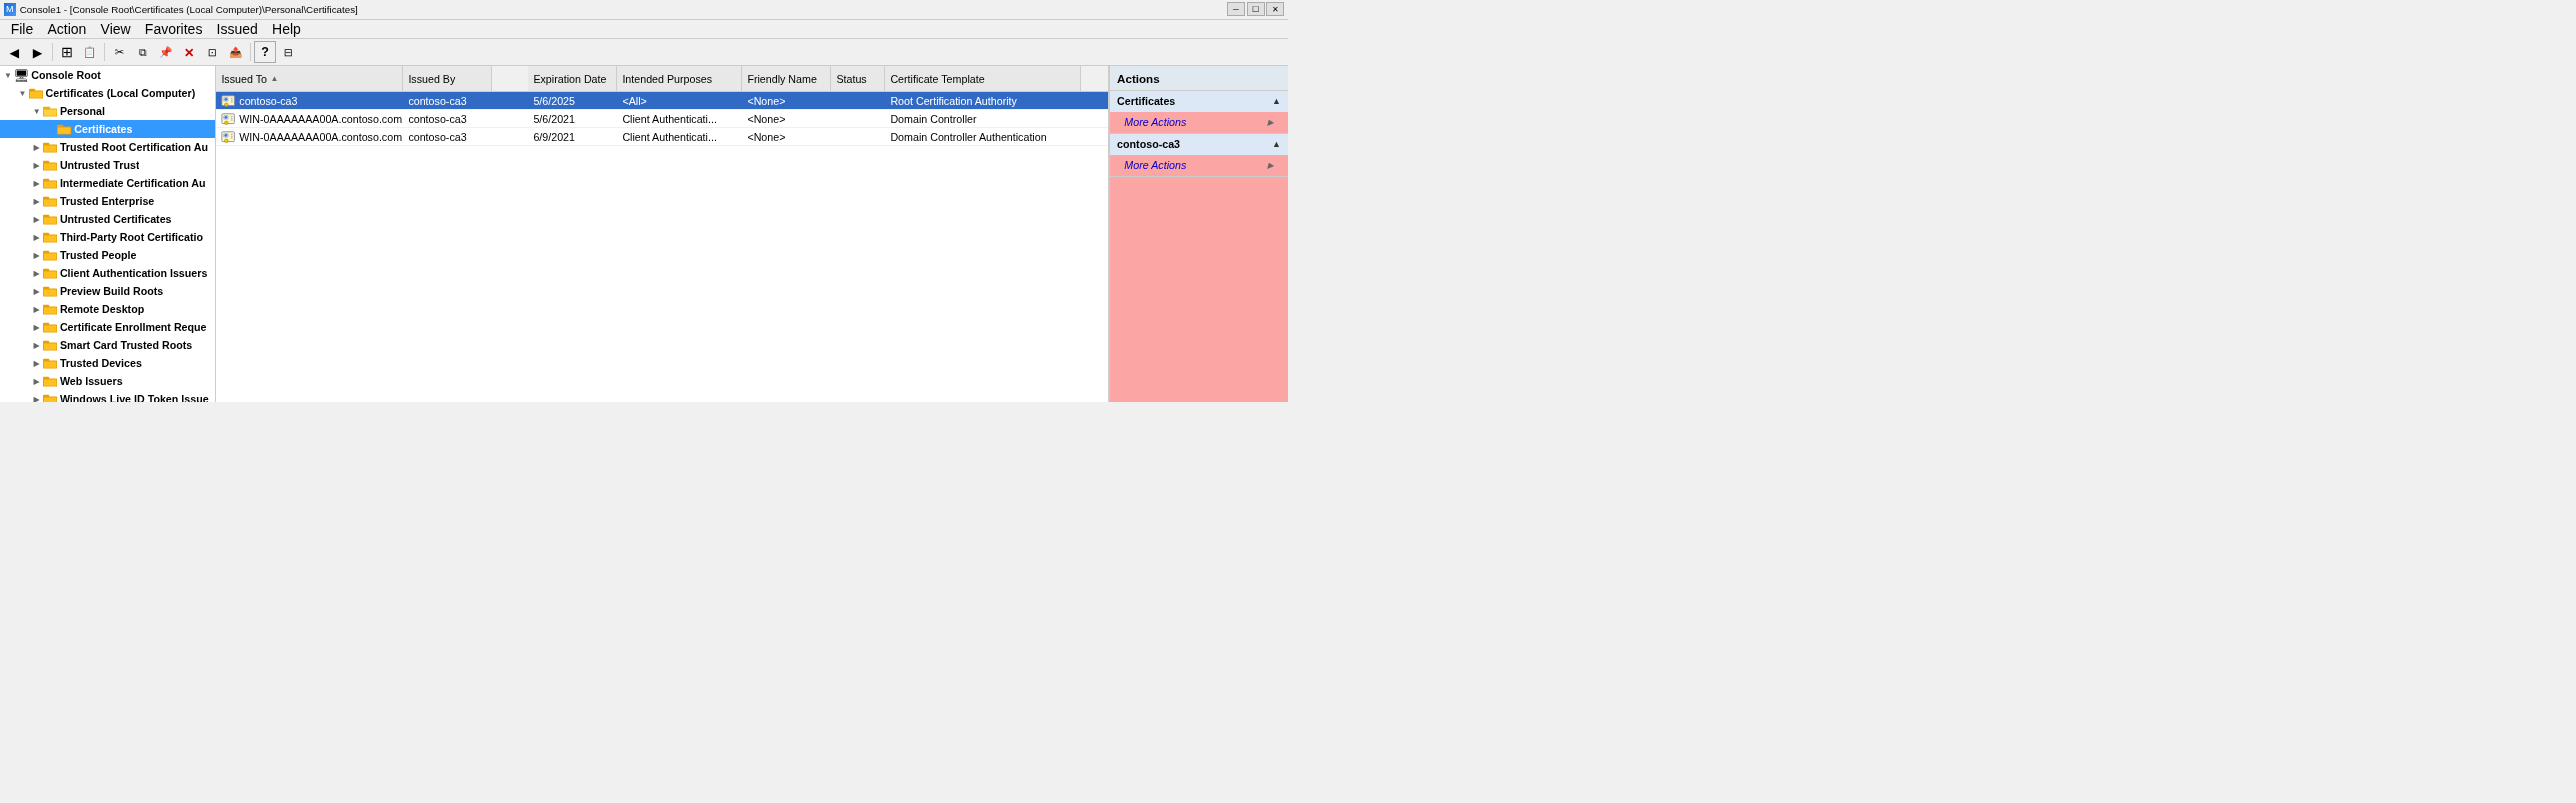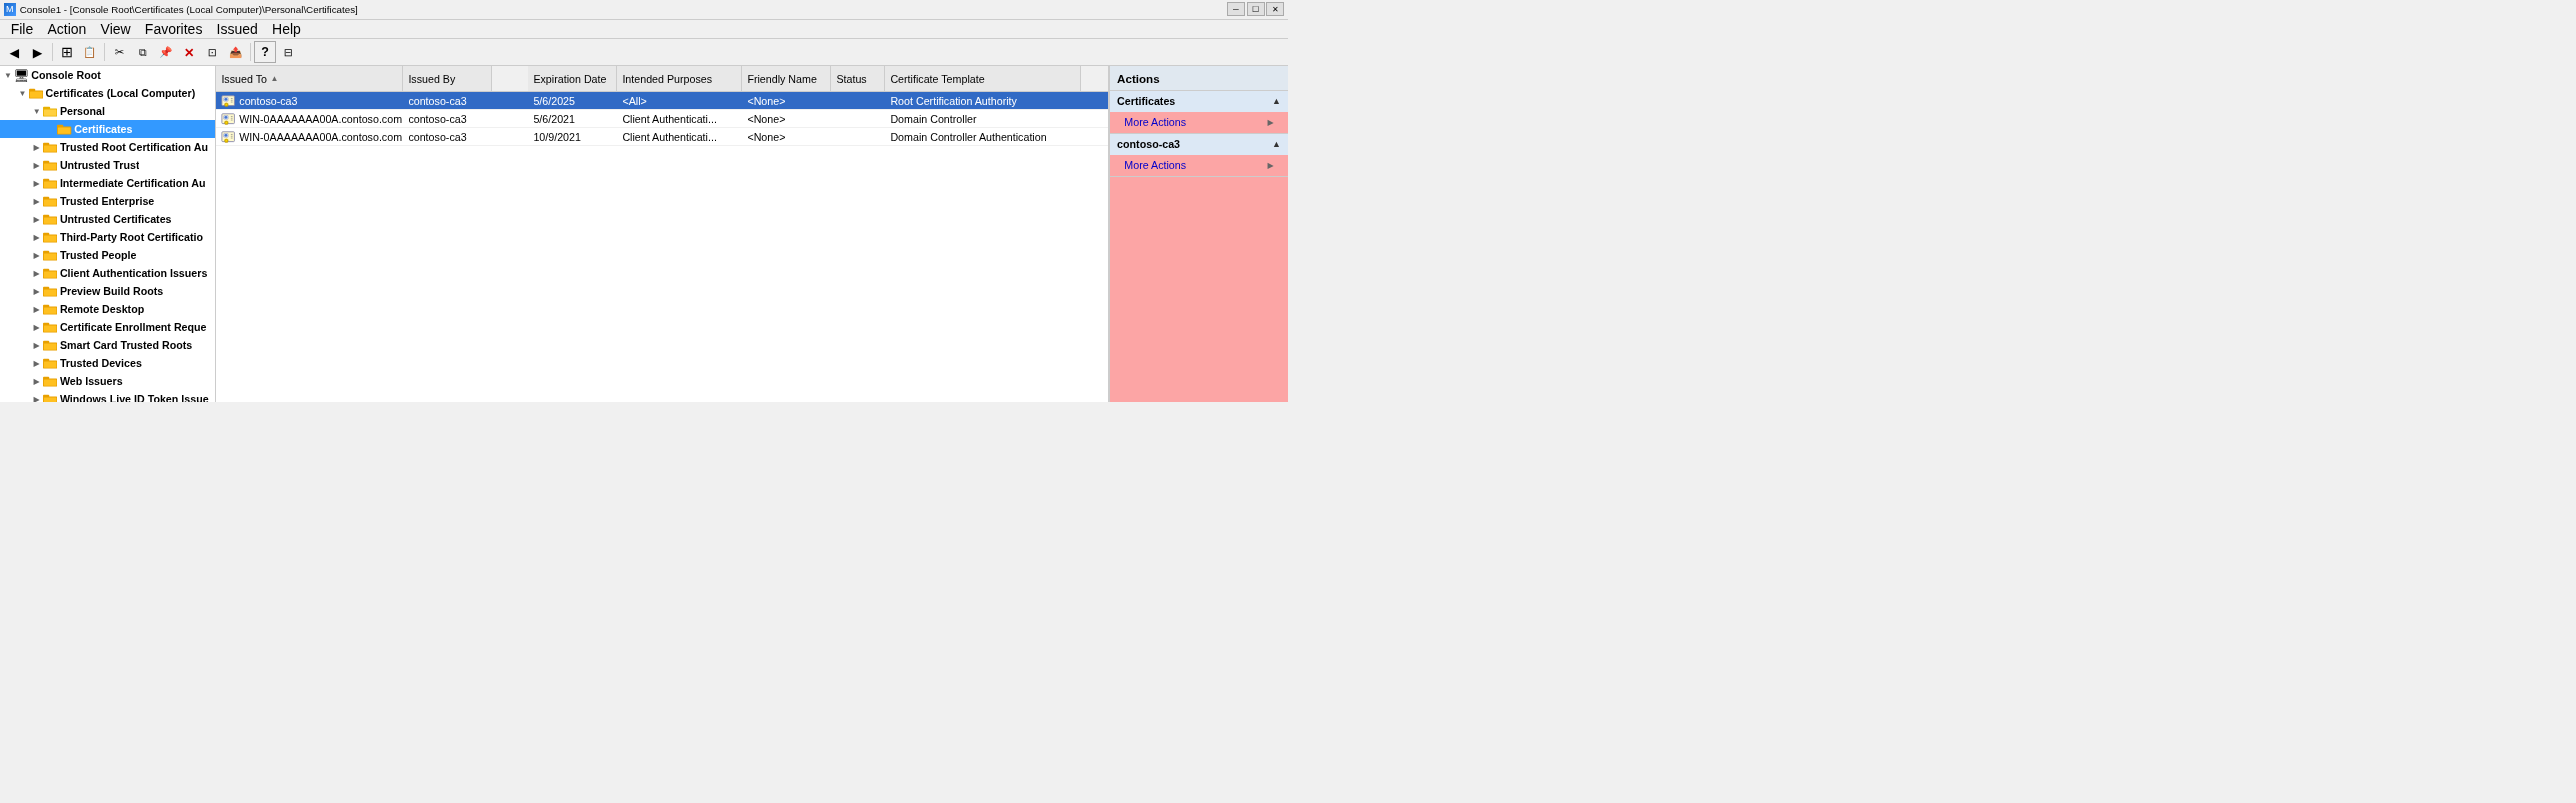--- a/index.html
+++ b/index.html
@@ -252,20 +252,21 @@
     }
 
     .actions-item {
       padding: 4.5px 14.3px;
       font-size: 10.7px;
       cursor: pointer;
       display: flex;
       justify-content: space-between;
       align-items: center;
       color: #0000cc;
+      font-style: italic;
     }
 
     .collapse-arrow {
       font-size: 9px;
       color: #333;
     }
   </style>
 </head>
 <body>
 
@@ -614,21 +615,21 @@
                 <rect x="3" y="4" width="5" height="4" fill="#ccddff" stroke="#8888bb" stroke-width="0.5" rx="0.5"></rect>
                 <circle cx="5.5" cy="6" r="1.5" fill="#4477cc"></circle>
                 <path d="M11 5 L13 5 M11 7 L13 7 M11 9 L13 9" stroke="#888" stroke-width="0.8"></path>
                 <circle cx="6" cy="12" r="2" fill="#ddaa00" stroke="#aa8800" stroke-width="0.5"></circle>
                 <path d="M4.5 14 L6 13 L7.5 14 L7 12 L8 11 L6.5 11 L6 10 L5.5 11 L4 11 L5 12 Z" fill="#ffdd00" stroke="#aa8800" stroke-width="0.3"></path>
               </svg>
             </span>
             <span>WIN-0AAAAAAA00A.contoso.com</span>
           </div>
           <div class="list-cell col-issued-by">contoso-ca3</div>
-          <div class="list-cell col-exp-date">10/9/2021</div>
+          <div class="list-cell col-exp-date">6/9/2021</div>
           <div class="list-cell col-purposes">Client Authenticati...</div>
           <div class="list-cell col-friendly">&lt;None&gt;</div>
           <div class="list-cell col-status"></div>
           <div class="list-cell col-template">Domain Controller Authentication</div>
         </div>
       </div>
   </div>
 
   <div class="right-pane">
     <div class="actions-header">

